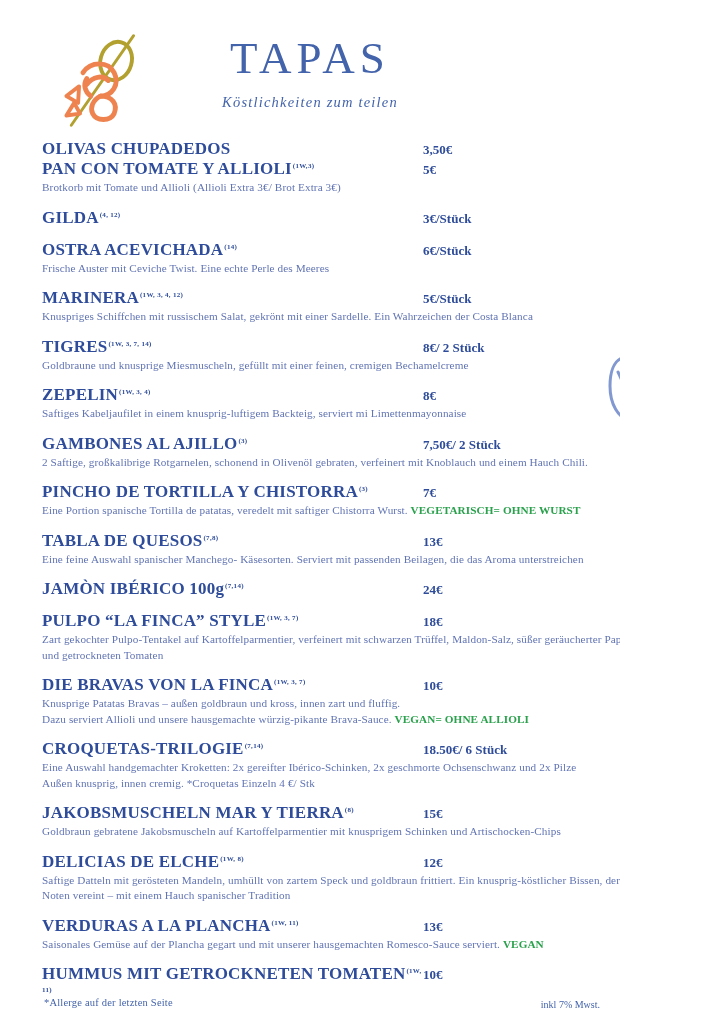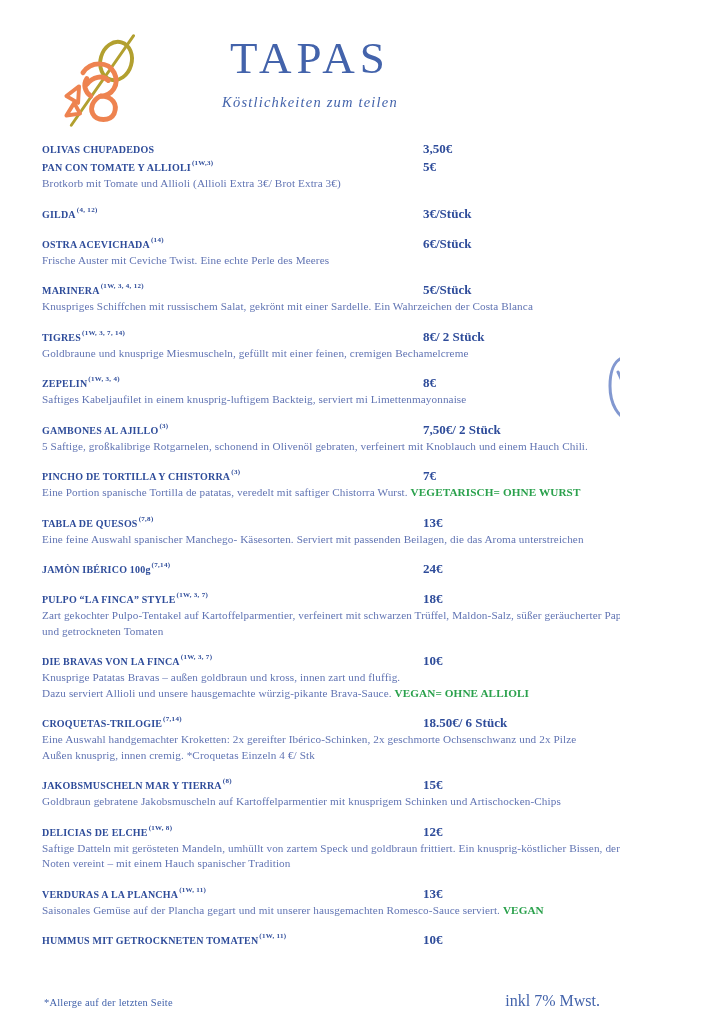--- a/index.html
+++ b/index.html
@@ -12,29 +12,29 @@
   .subtitle { margin-top:13px; font-size:14.5px; font-style:italic; letter-spacing:1.2px; color:var(--title-blue); }
 
   .icon-left  { position:absolute; top:24px; left:44px; width:112px; height:112px; }
   .icon-right { position:absolute; top:34px; left:612px; width:100px; height:134px; }
   .mussels    { position:absolute; top:328px; left:592px; width:130px; height:118px; }
 
   .menu { position:absolute; top:139px; left:42px; width:666px; }
   .menu-item { margin-bottom:12px; }
   .menu-item.tight { margin-bottom:0; }
   .item-head { display:grid; grid-template-columns:381px 1fr; align-items:baseline; }
-  .item-name { font-size:10px; font-weight:bold; color:var(--heading); letter-spacing:0.2px; }
+  .item-name { font-size:17px; font-weight:bold; color:var(--heading); letter-spacing:0.2px; }
   .sup { font-size:7px; font-weight:bold; color:var(--heading); position:relative; top:-6px; margin-left:1px; letter-spacing:0.3px; }
   .item-price { font-size:13px; font-weight:bold; color:var(--heading); white-space:nowrap; }
   .item-desc { margin-top:1px; }
   .desc-line { font-size:11.2px; line-height:15.5px; color:var(--description); letter-spacing:0.1px; }
   .green { font-weight:bold; color:var(--diet-green); }
 
   .footer-left  { position:absolute; left:44px;  bottom:16px; font-size:10.5px; letter-spacing:0.2px; color:var(--title-blue); }
-  .footer-right { position:absolute; right:20px; bottom:14px; font-size:16px; color:var(--title-blue); }
+  .footer-right { position:absolute; right:20px; bottom:14px; font-size:10px; color:var(--title-blue); }
   svg { display:block; }
 </style>
 </head>
 <body>
 
 <div class="page">
 
   <svg class="icon-left" viewBox="0 0 115 115">
     <g fill="none" stroke-linecap="round" stroke-linejoin="round">
       <path d="M92,12 L28,104" style="stroke:var(--icon-olive)" stroke-width="3"></path>
@@ -148,21 +148,21 @@
   </div>
 
   <div class="menu-item">
     <div class="item-head">
       <div class="item-name-wrap">
         <span class="item-name">GAMBONES AL AJILLO</span><span class="sup">(3)</span>
       </div>
       <div class="item-price">7,50€/ 2 Stück</div>
     </div>
     <div class="item-desc">
-          <div class="desc-line">5 Saftige, großkalibrige Rotgarnelen, schonend in Olivenöl gebraten, verfeinert mit Knoblauch und einem Hauch Chili.</div>
+          <div class="desc-line">2 Saftige, großkalibrige Rotgarnelen, schonend in Olivenöl gebraten, verfeinert mit Knoblauch und einem Hauch Chili.</div>
         </div>
   </div>
 
   <div class="menu-item">
     <div class="item-head">
       <div class="item-name-wrap">
         <span class="item-name">PINCHO DE TORTILLA Y CHISTORRA</span><span class="sup">(3)</span>
       </div>
       <div class="item-price">7€</div>
     </div>

